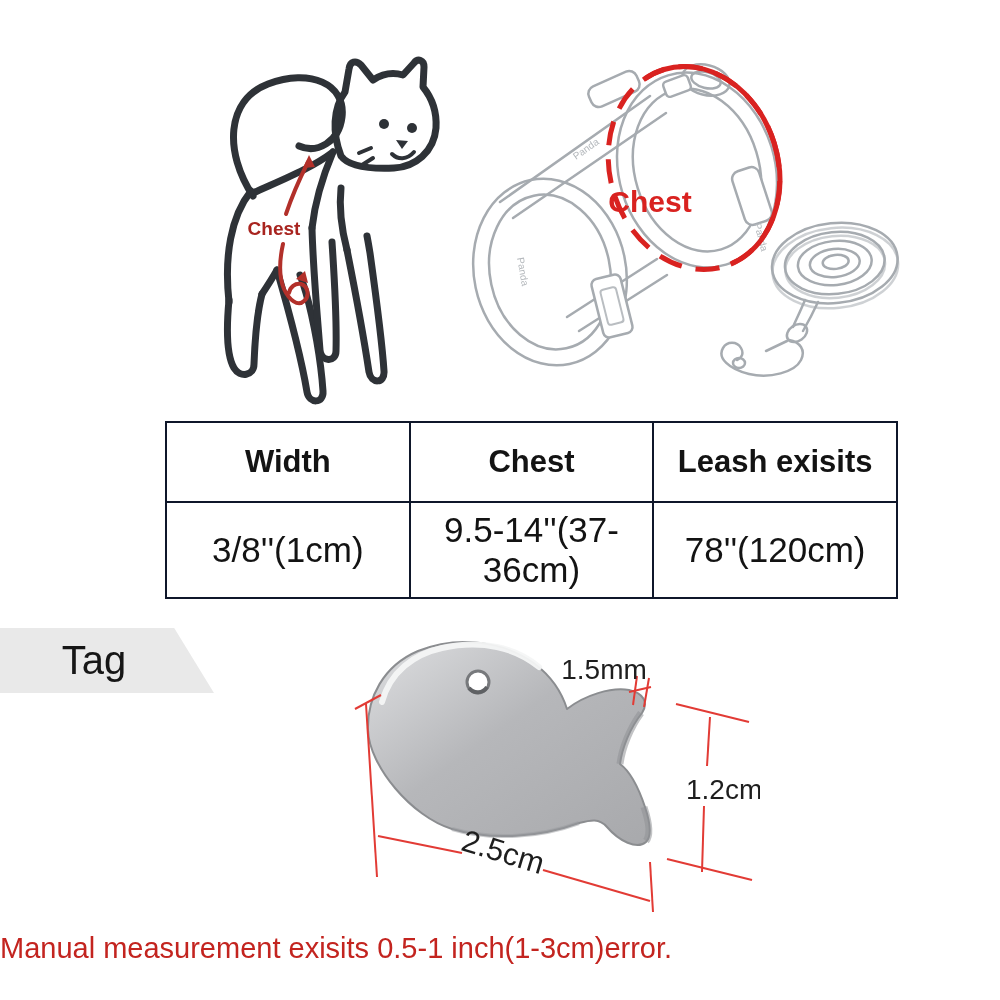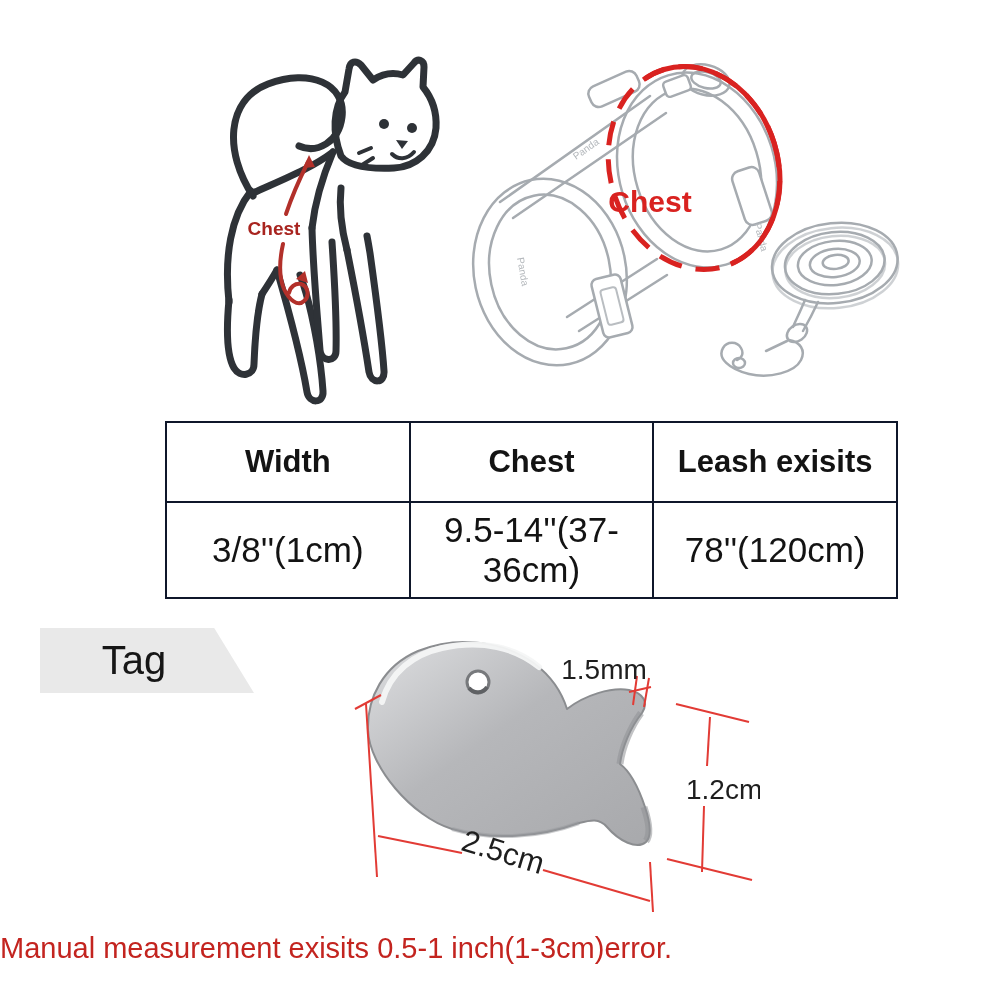--- a/index.html
+++ b/index.html
@@ -3,21 +3,21 @@
 <meta charset="utf-8">
 <style>
   html,body{margin:0;padding:0;background:#fff;}
   .canvas{position:relative;width:1000px;height:1000px;background:#ffffff;
           font-family:"Liberation Sans", sans-serif;overflow:hidden;}
   .banner{position:absolute;left:0;background:#e9e9e9;display:flex;
           align-items:center;justify-content:center;color:#161616;}
   .banner-harness{top:30px;width:229px;height:65px;font-size:42px;
           clip-path:polygon(0 0,86.9% 0,100% 100%,0 100%);padding-right:22px;}
   .banner-tag{top:628px;width:188px;height:65px;font-size:40px;
-          clip-path:polygon(0 0,81.4% 0,100% 100%,0 100%);padding-right:26px;margin-left:40px;}
+          clip-path:polygon(0 0,81.4% 0,100% 100%,0 100%);padding-right:26px;}
   .illu{position:absolute;}
   table.size{position:absolute;left:165px;top:421px;width:733px;
           border-collapse:collapse;table-layout:fixed;}
   table.size th,table.size td{border:2px solid #0f172a;text-align:center;
           color:#131313;vertical-align:middle;}
   table.size th{height:76px;font-size:31px;font-weight:bold;}
   table.size td{height:92px;font-size:35px;font-weight:normal;}
   .footnote{position:absolute;top:932px;left:0;width:1000px;text-align:left;
           font-size:29px;color:#c3241f;}
   svg text{font-family:"Liberation Sans", sans-serif;}

